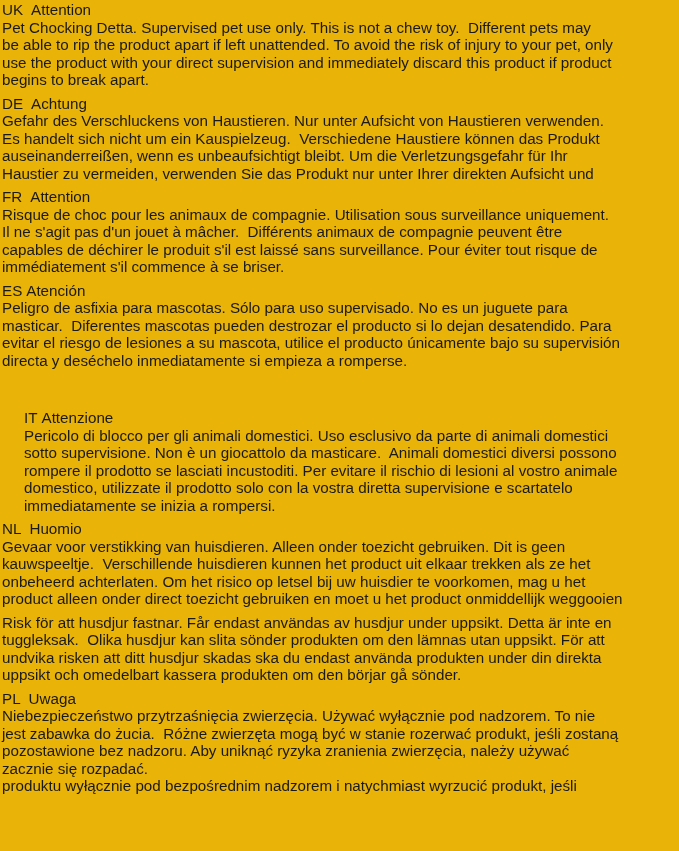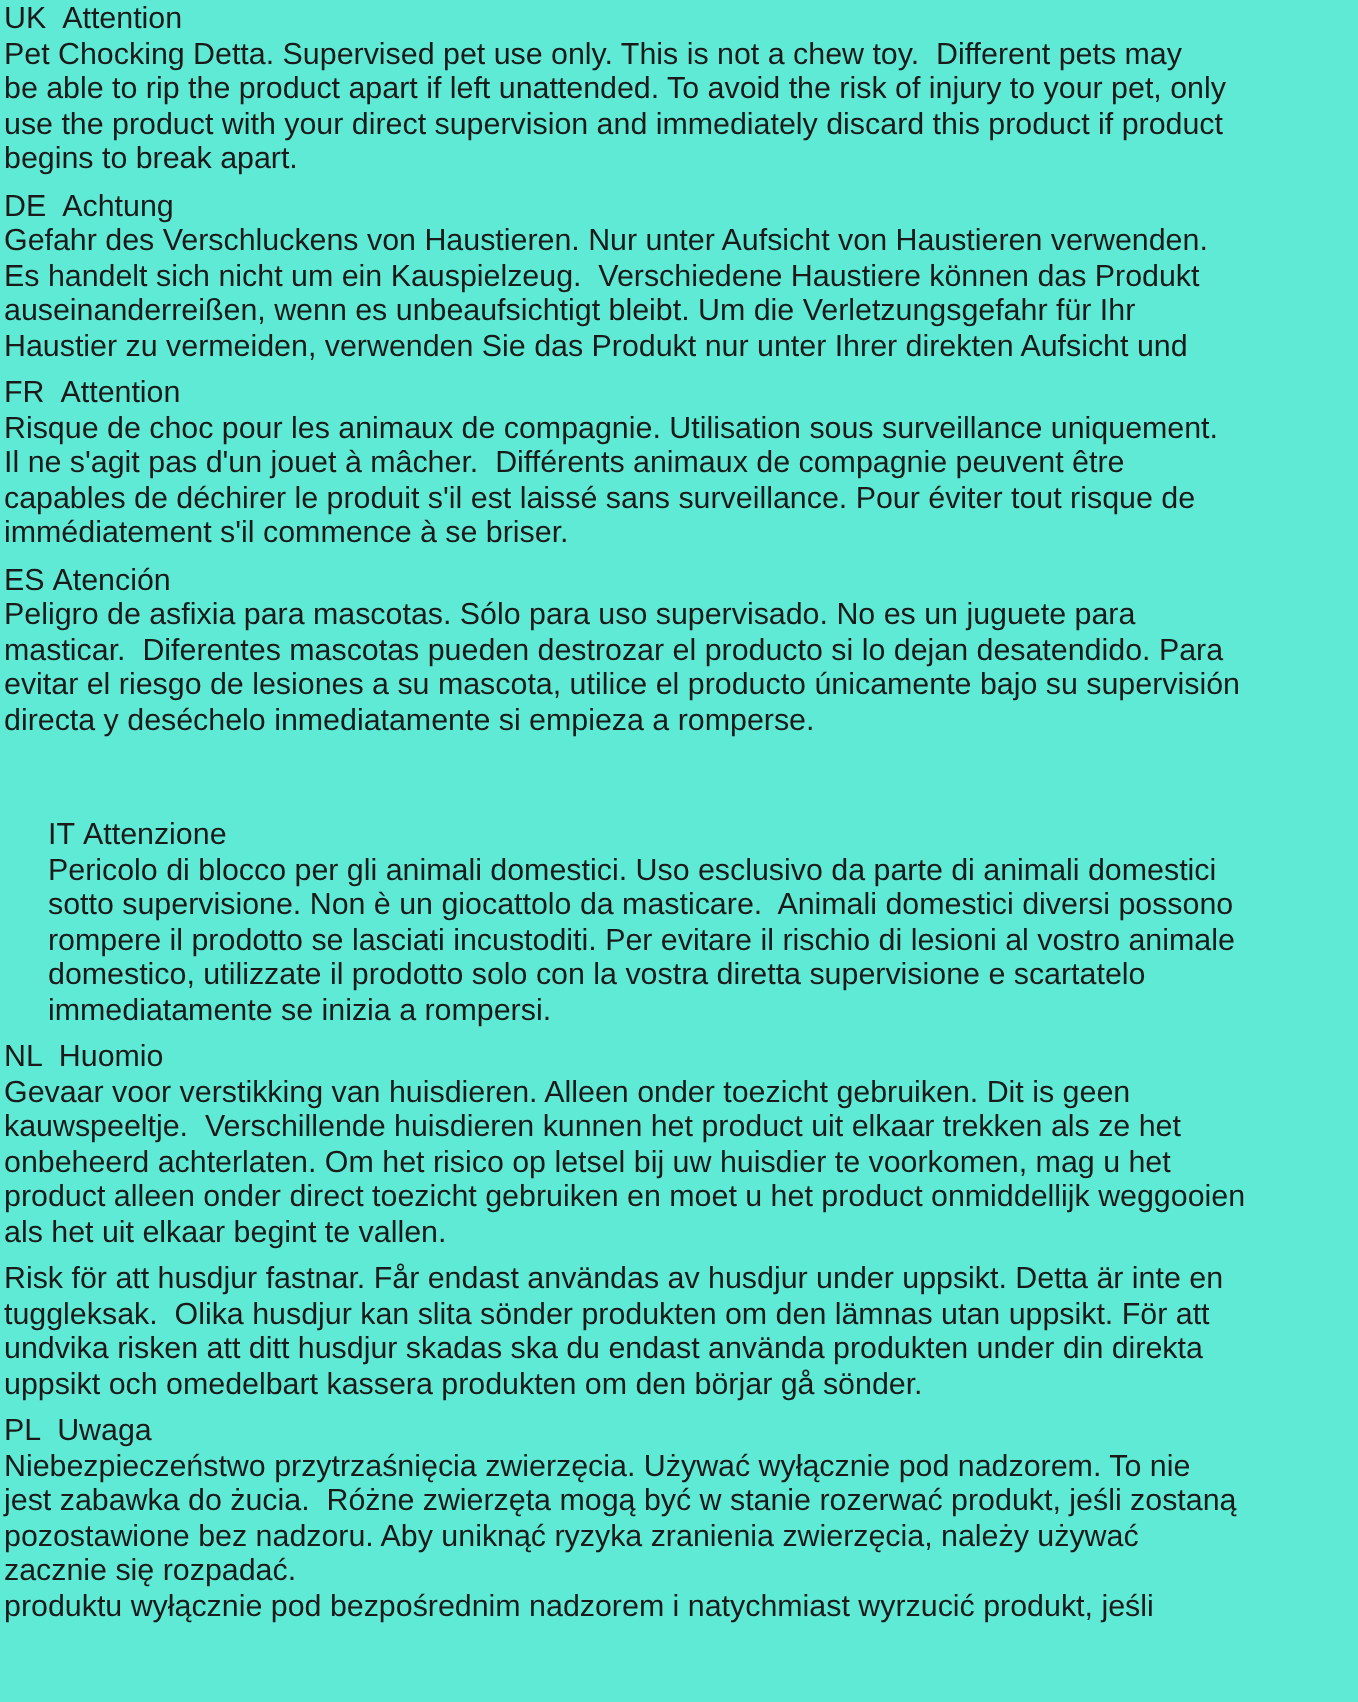--- a/index.html
+++ b/index.html
@@ -4,21 +4,21 @@
 <style>
   html, body {
     margin: 0;
     padding: 0;
     background: #ffffff;
   }
   .page {
     width: 679px;
     height: 851px;
     overflow: hidden;
-    background: #5eead4;
+    background: #eab308;
     box-sizing: border-box;
     padding: 1px 16px 0 2px;
     font-family: "Liberation Sans", "DejaVu Sans", sans-serif;
     font-size: 15.2px;
     color: #1a1a1a;
   }
   .block {
     margin: 0 0 6px 0;
   }
   .block.extra-gap {
@@ -81,21 +81,20 @@
     <div class="line">domestico, utilizzate il prodotto solo con la vostra diretta supervisione e scartatelo</div>
     <div class="line">immediatamente se inizia a rompersi.</div>
   </section>
 
   <section class="block">
     <div class="hdr"><span class="code">NL</span><span class="title">Huomio</span></div>
     <div class="line">Gevaar voor verstikking van huisdieren. Alleen onder toezicht gebruiken. Dit is geen</div>
     <div class="line">kauwspeeltje.  Verschillende huisdieren kunnen het product uit elkaar trekken als ze het</div>
     <div class="line">onbeheerd achterlaten. Om het risico op letsel bij uw huisdier te voorkomen, mag u het</div>
     <div class="line">product alleen onder direct toezicht gebruiken en moet u het product onmiddellijk weggooien</div>
-    <div class="line">als het uit elkaar begint te vallen.</div>
   </section>
 
   <section class="block">
     <div class="line">Risk för att husdjur fastnar. Får endast användas av husdjur under uppsikt. Detta är inte en</div>
     <div class="line">tuggleksak.  Olika husdjur kan slita sönder produkten om den lämnas utan uppsikt. För att</div>
     <div class="line">undvika risken att ditt husdjur skadas ska du endast använda produkten under din direkta</div>
     <div class="line">uppsikt och omedelbart kassera produkten om den börjar gå sönder.</div>
   </section>
 
   <section class="block">

